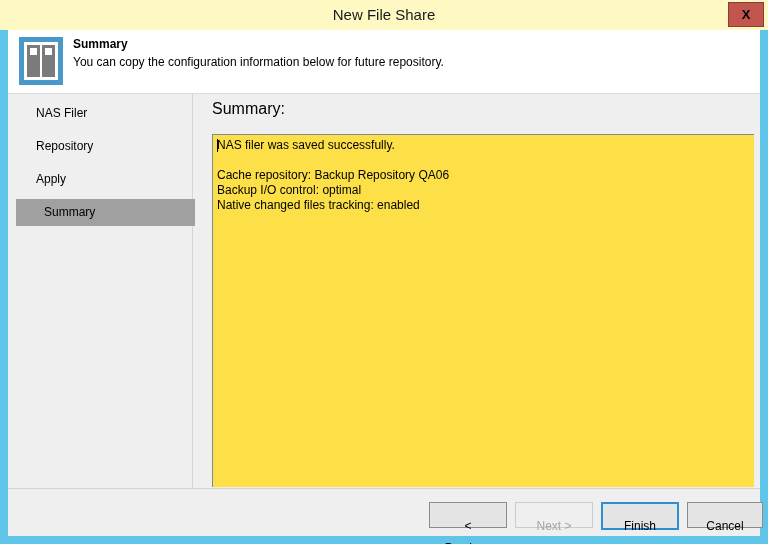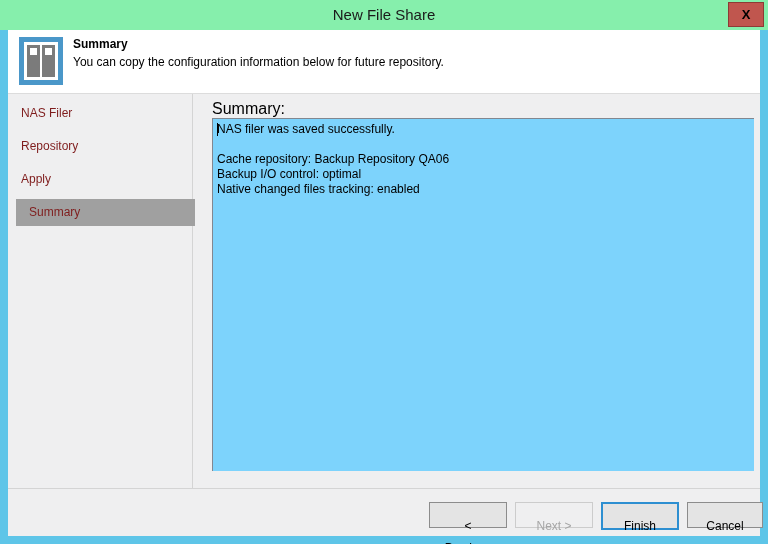--- a/index.html
+++ b/index.html
@@ -26,21 +26,21 @@
     background: #5ec5e8;
     box-sizing: border-box;
   }
 
   
   .titlebar {
     position: absolute;
     left: 0; top: 0;
     width: 768px;
     height: 30px;
-    background: #86efac;
+    background: #fef9c3;
   }
   .titlebar-text {
     position: absolute;
     left: 0; top: 0;
     width: 768px;
     height: 30px;
     line-height: 30px;
     text-align: center;
     font-size: 15px;
     color: #1a1a1a;
@@ -126,24 +126,24 @@
     background: #efeff0;
     border-right: 1px solid #d4d4d4;
     box-sizing: border-box;
   }
   .nav-item {
     position: absolute;
     left: 0;
     width: 179px;
     height: 27px;
     line-height: 27px;
-    padding-left: 13px;
-    box-sizing: border-box;
-    font-size: 12px;
-    color: #7f1d1d;
+    padding-left: 28px;
+    box-sizing: border-box;
+    font-size: 12px;
+    color: #000000;
     cursor: pointer;
     white-space: nowrap;
   }
   .nav-item.selected {
     background: #a0a0a0;
   }
 
   
   .main {
     position: absolute;
@@ -155,24 +155,24 @@
   .field-label {
     position: absolute;
     left: 18px;
     top: 6px;
     font-size: 16px;
     color: #000000;
   }
   .summary-box {
     position: absolute;
     left: 18px;
-    top: 24px;
+    top: 40px;
     width: 542px;
     height: 353px;
-    background: #7dd3fc;
+    background: #fde047;
     border: 1px solid #828790;
     border-right: none;
     border-bottom: none;
     box-sizing: border-box;
     overflow: hidden;
     cursor: text;
   }
   .summary-text {
     position: absolute;
     left: 4px;

